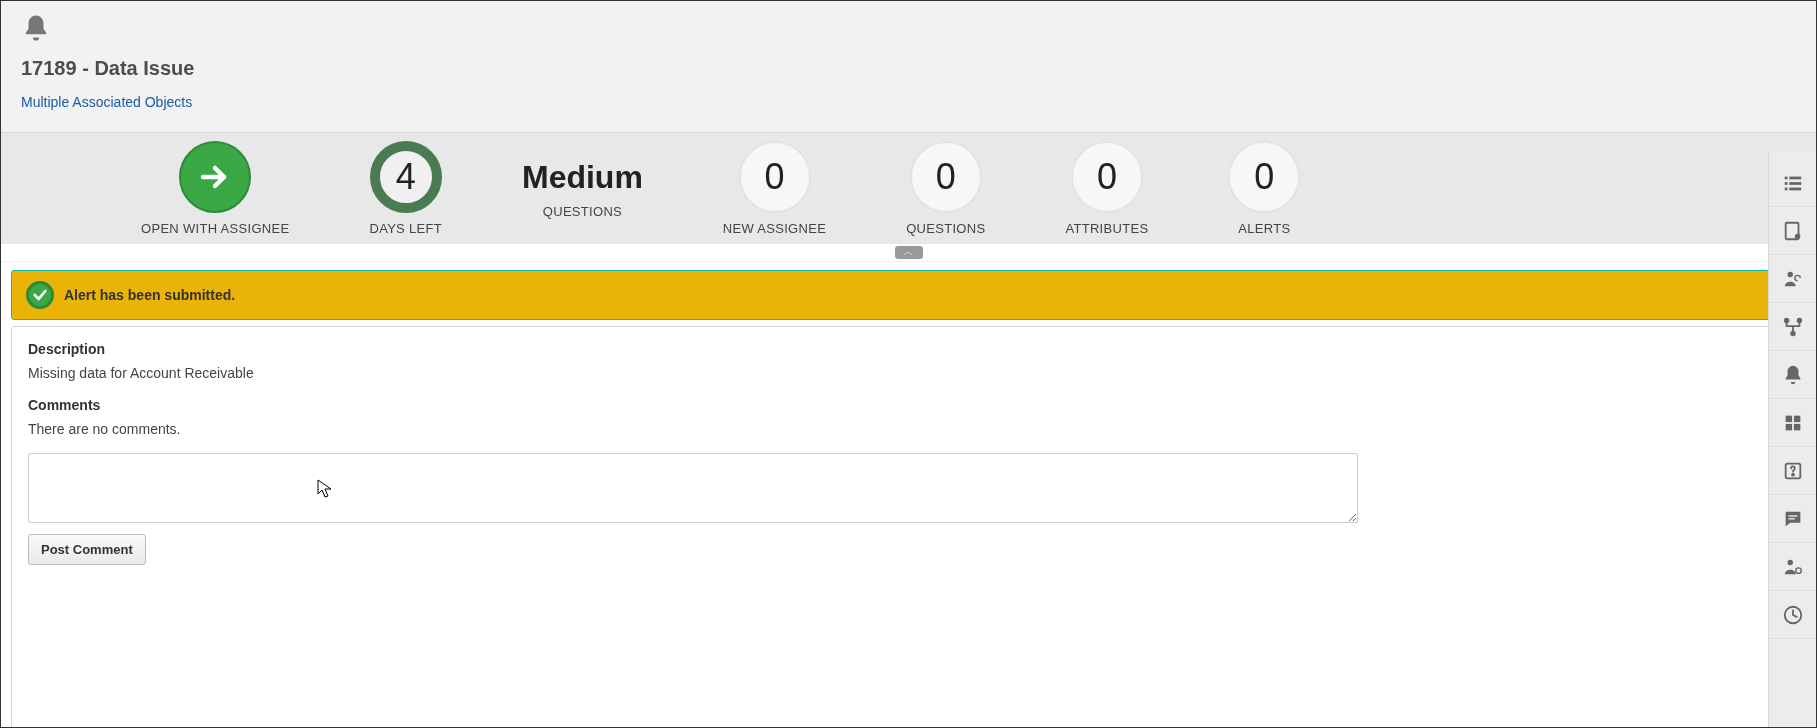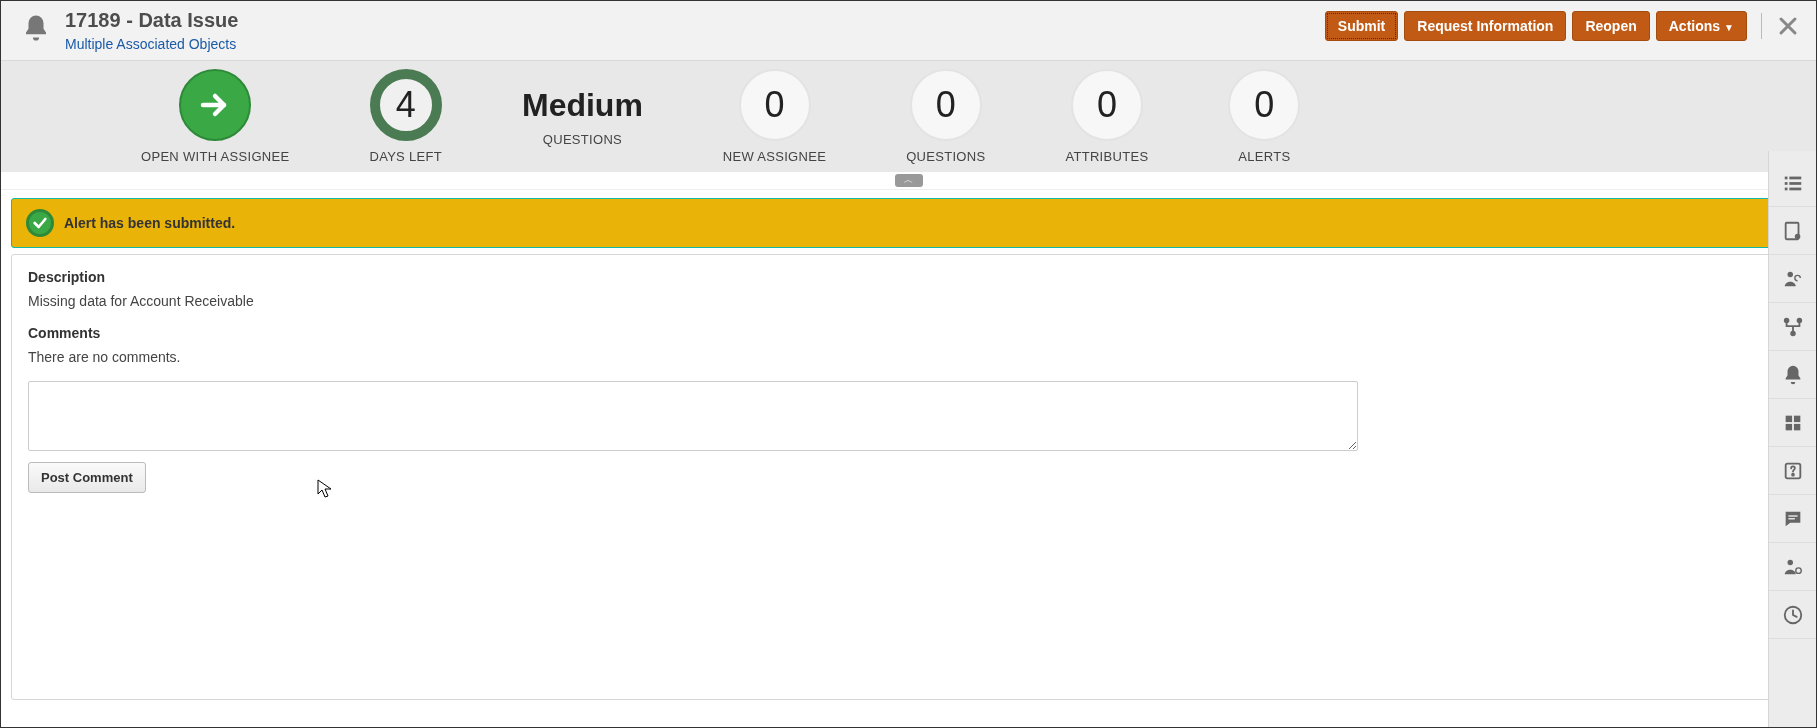--- a/index.html
+++ b/index.html
@@ -15,35 +15,36 @@
     overflow: hidden;
   }
   
   .header {
     display: flex;
     align-items: flex-start;
     padding: 8px 16px 8px 20px;
     background: #f2f2f2;
     border-bottom: 1px solid #d9d9d9;
     gap: 14px;
+    flex-direction: column;
   }
   .bell-icon {
     width: 30px; height: 30px;
     color: #777; flex: none;
     margin-top: 4px;
   }
   .title-block { flex: none; }
   .page-title {
     font-size: 20px;
     font-weight: 700;
     color: #4d4d4d;
   }
   .subtitle-link {
     display: inline-block;
-    margin-top: 4px;
+    margin-top: 14px;
     color: #1a5aa8;
     font-size: 14px;
     text-decoration: none;
   }
   .spacer { flex: 1; }
   .actions-row {
     display: flex;
     align-items: center;
     gap: 6px;
     padding-top: 2px;
@@ -238,33 +239,20 @@
 
 <div class="header">
   <svg class="bell-icon" viewBox="0 0 24 24" fill="currentColor">
     <path d="M12 2a6 6 0 00-6 6v4.5l-2 3V17h16v-1.5l-2-3V8a6 6 0 00-6-6zm0 20a2.5 2.5 0 002.5-2.5h-5A2.5 2.5 0 0012 22z"></path>
   </svg>
   <div class="title-block">
     <div class="page-title">17189 - Data Issue</div>
     <a href="#" class="subtitle-link">Multiple Associated Objects</a>
   </div>
   <div class="spacer"></div>
-  <div class="actions-row">
-    <button class="btn submit">Submit</button>
-    <button class="btn">Request Information</button>
-    <button class="btn">Reopen</button>
-    <button class="btn">
-      <span class="underline-first">Actions</span><span class="chev">▼</span>
-    </button>
-    <div class="sep-vert"></div>
-    <svg class="close-x" viewBox="0 0 24 24" fill="none" stroke="currentColor" stroke-width="3" stroke-linecap="round">
-      <line x1="5" y1="5" x2="19" y2="19"></line>
-        <line x1="19" y1="5" x2="5" y2="19"></line>
-    </svg>
-  </div>
 </div>
 
 <div class="stats">
   <div class="stat">
     <div class="circle green-solid">
       <svg width="36" height="36" viewBox="0 0 24 24" fill="none" stroke="currentColor" stroke-width="3" stroke-linecap="round" stroke-linejoin="round">
         <line x1="4" y1="12" x2="18" y2="12"></line>
           <polyline points="12 6 18 12 12 18"></polyline>
       </svg>
     </div>

